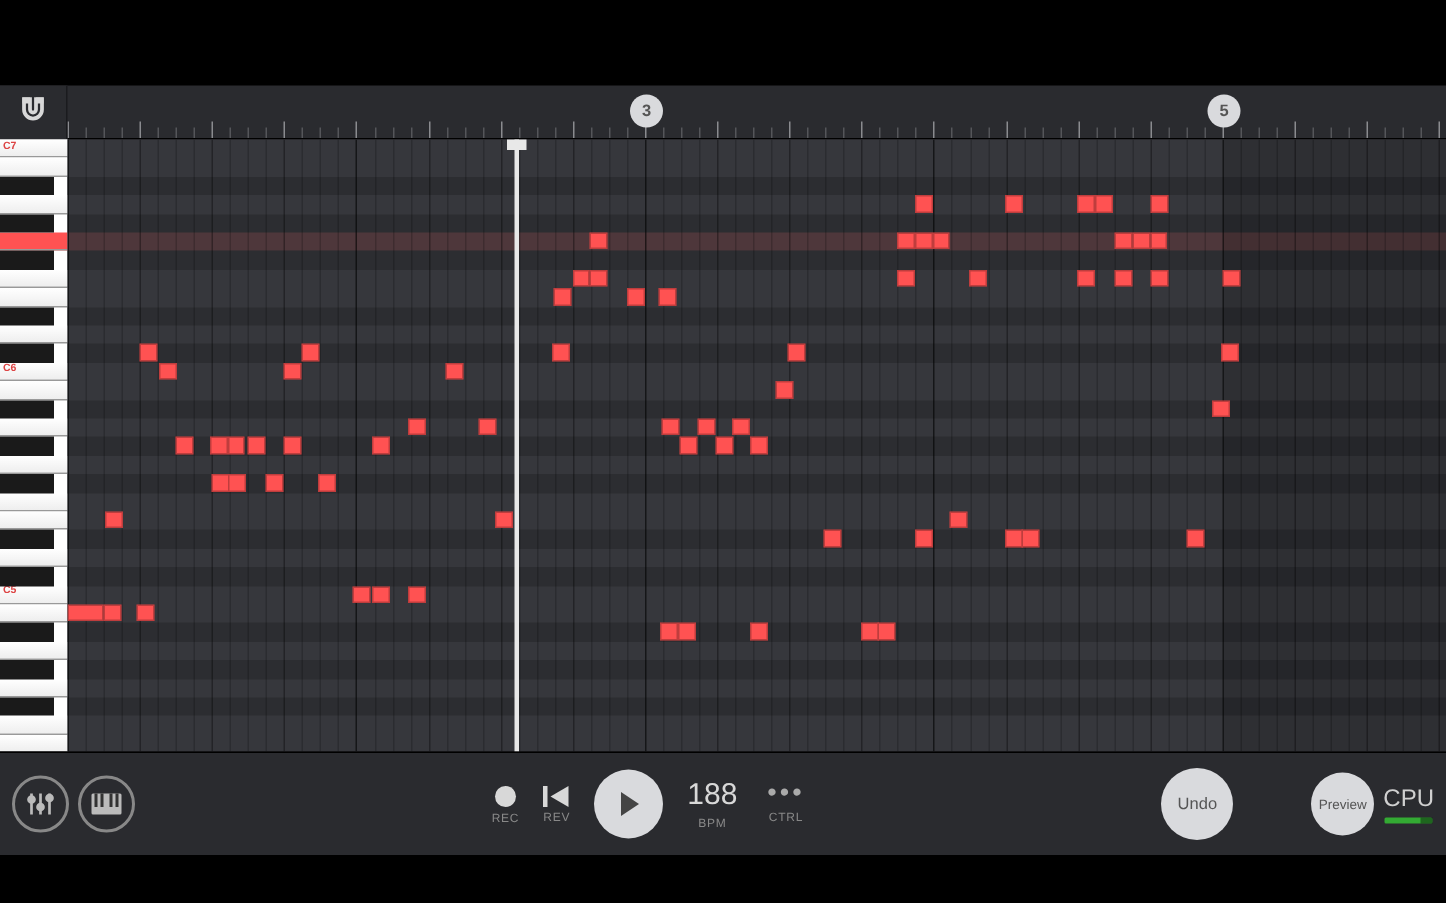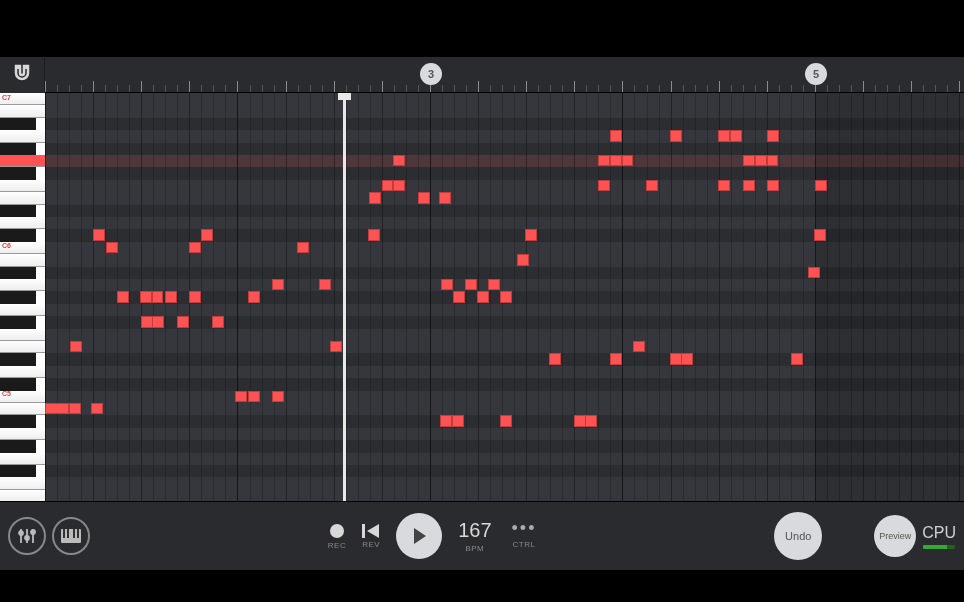--- a/index.html
+++ b/index.html
@@ -529,21 +529,21 @@
       <span class="bot">REV</span>
     </div>
 
     <div class="circ-btn big">
       <svg width="20" height="20" viewBox="0 0 20 20">
         <path d="M5 2 L17 10 L5 18 Z" fill="#444"></path>
       </svg>
     </div>
 
     <div class="stack" style="margin-left:10px">
-      <span class="num">167</span>
+      <span class="num">188</span>
       <span class="bot">BPM</span>
     </div>
 
     <div class="stack" style="margin-left:14px">
       <span class="dots">•••</span>
       <span class="bot" style="margin-top:6px">CTRL</span>
     </div>
 
     <div class="spacer"></div>
 

